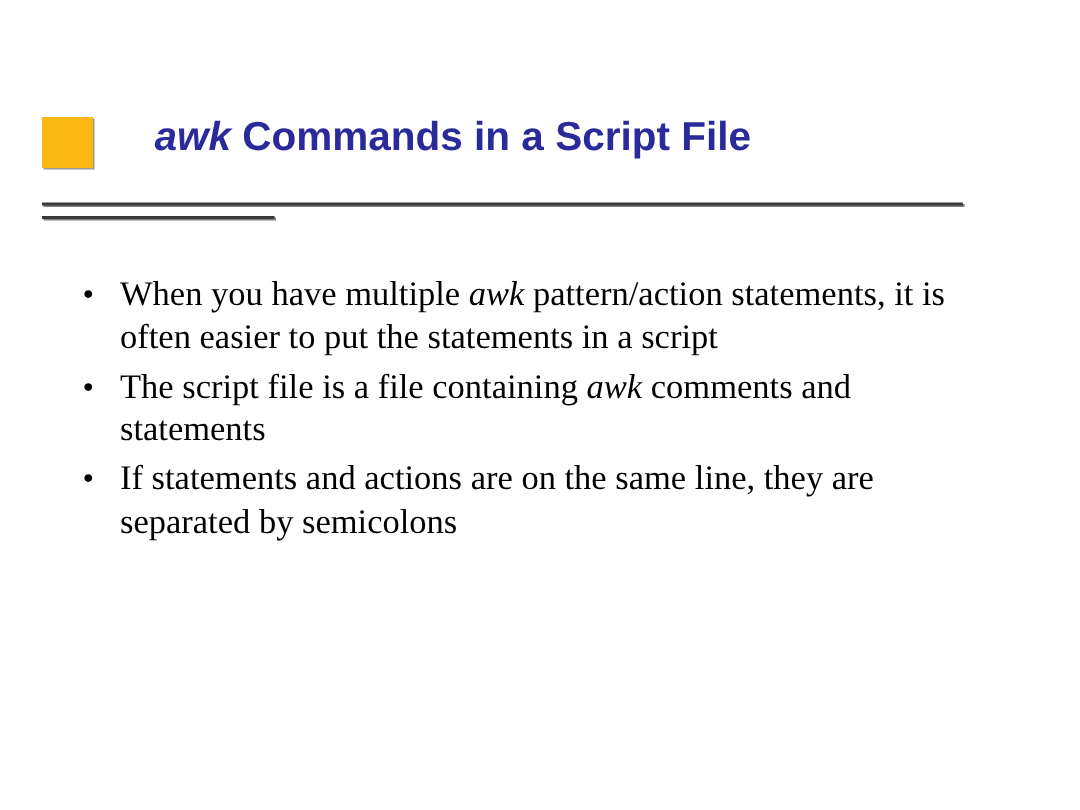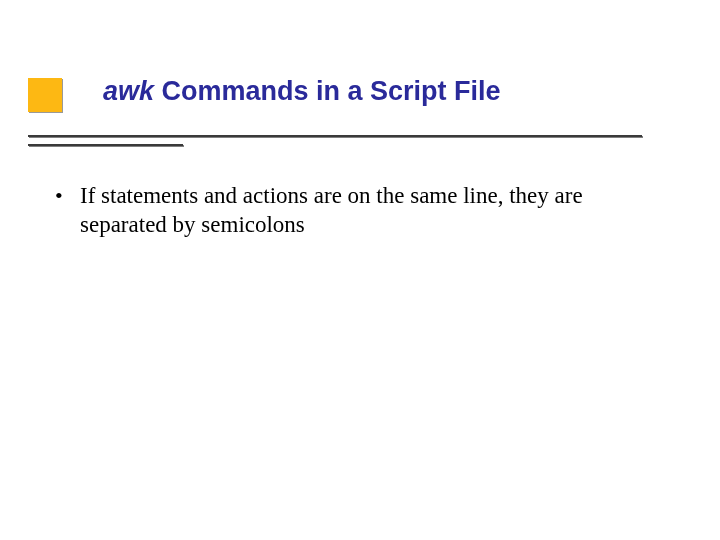--- a/index.html
+++ b/index.html
@@ -102,18 +102,24 @@
       <span class="italic">awk</span><span> Commands in a Script File</span>
     </div>
   </div>
 
   <div class="hr-long"></div>
   <div class="hr-short"></div>
 
   <div class="body">
     <ul>
       <li>
+        <span>When you have multiple </span><span class="italic">awk</span><span> pattern/action statements, it is often easier to put the statements in a script</span>
+      </li>
+      <li>
+        <span>The script file is a file containing </span><span class="italic">awk</span><span> comments and statements</span>
+      </li>
+      <li>
         <span>If statements and actions are on the same line, they are separated by semicolons</span><span class="italic"></span><span></span>
       </li>
     </ul>
   </div>
 
 </div>
 
 </body></html>

